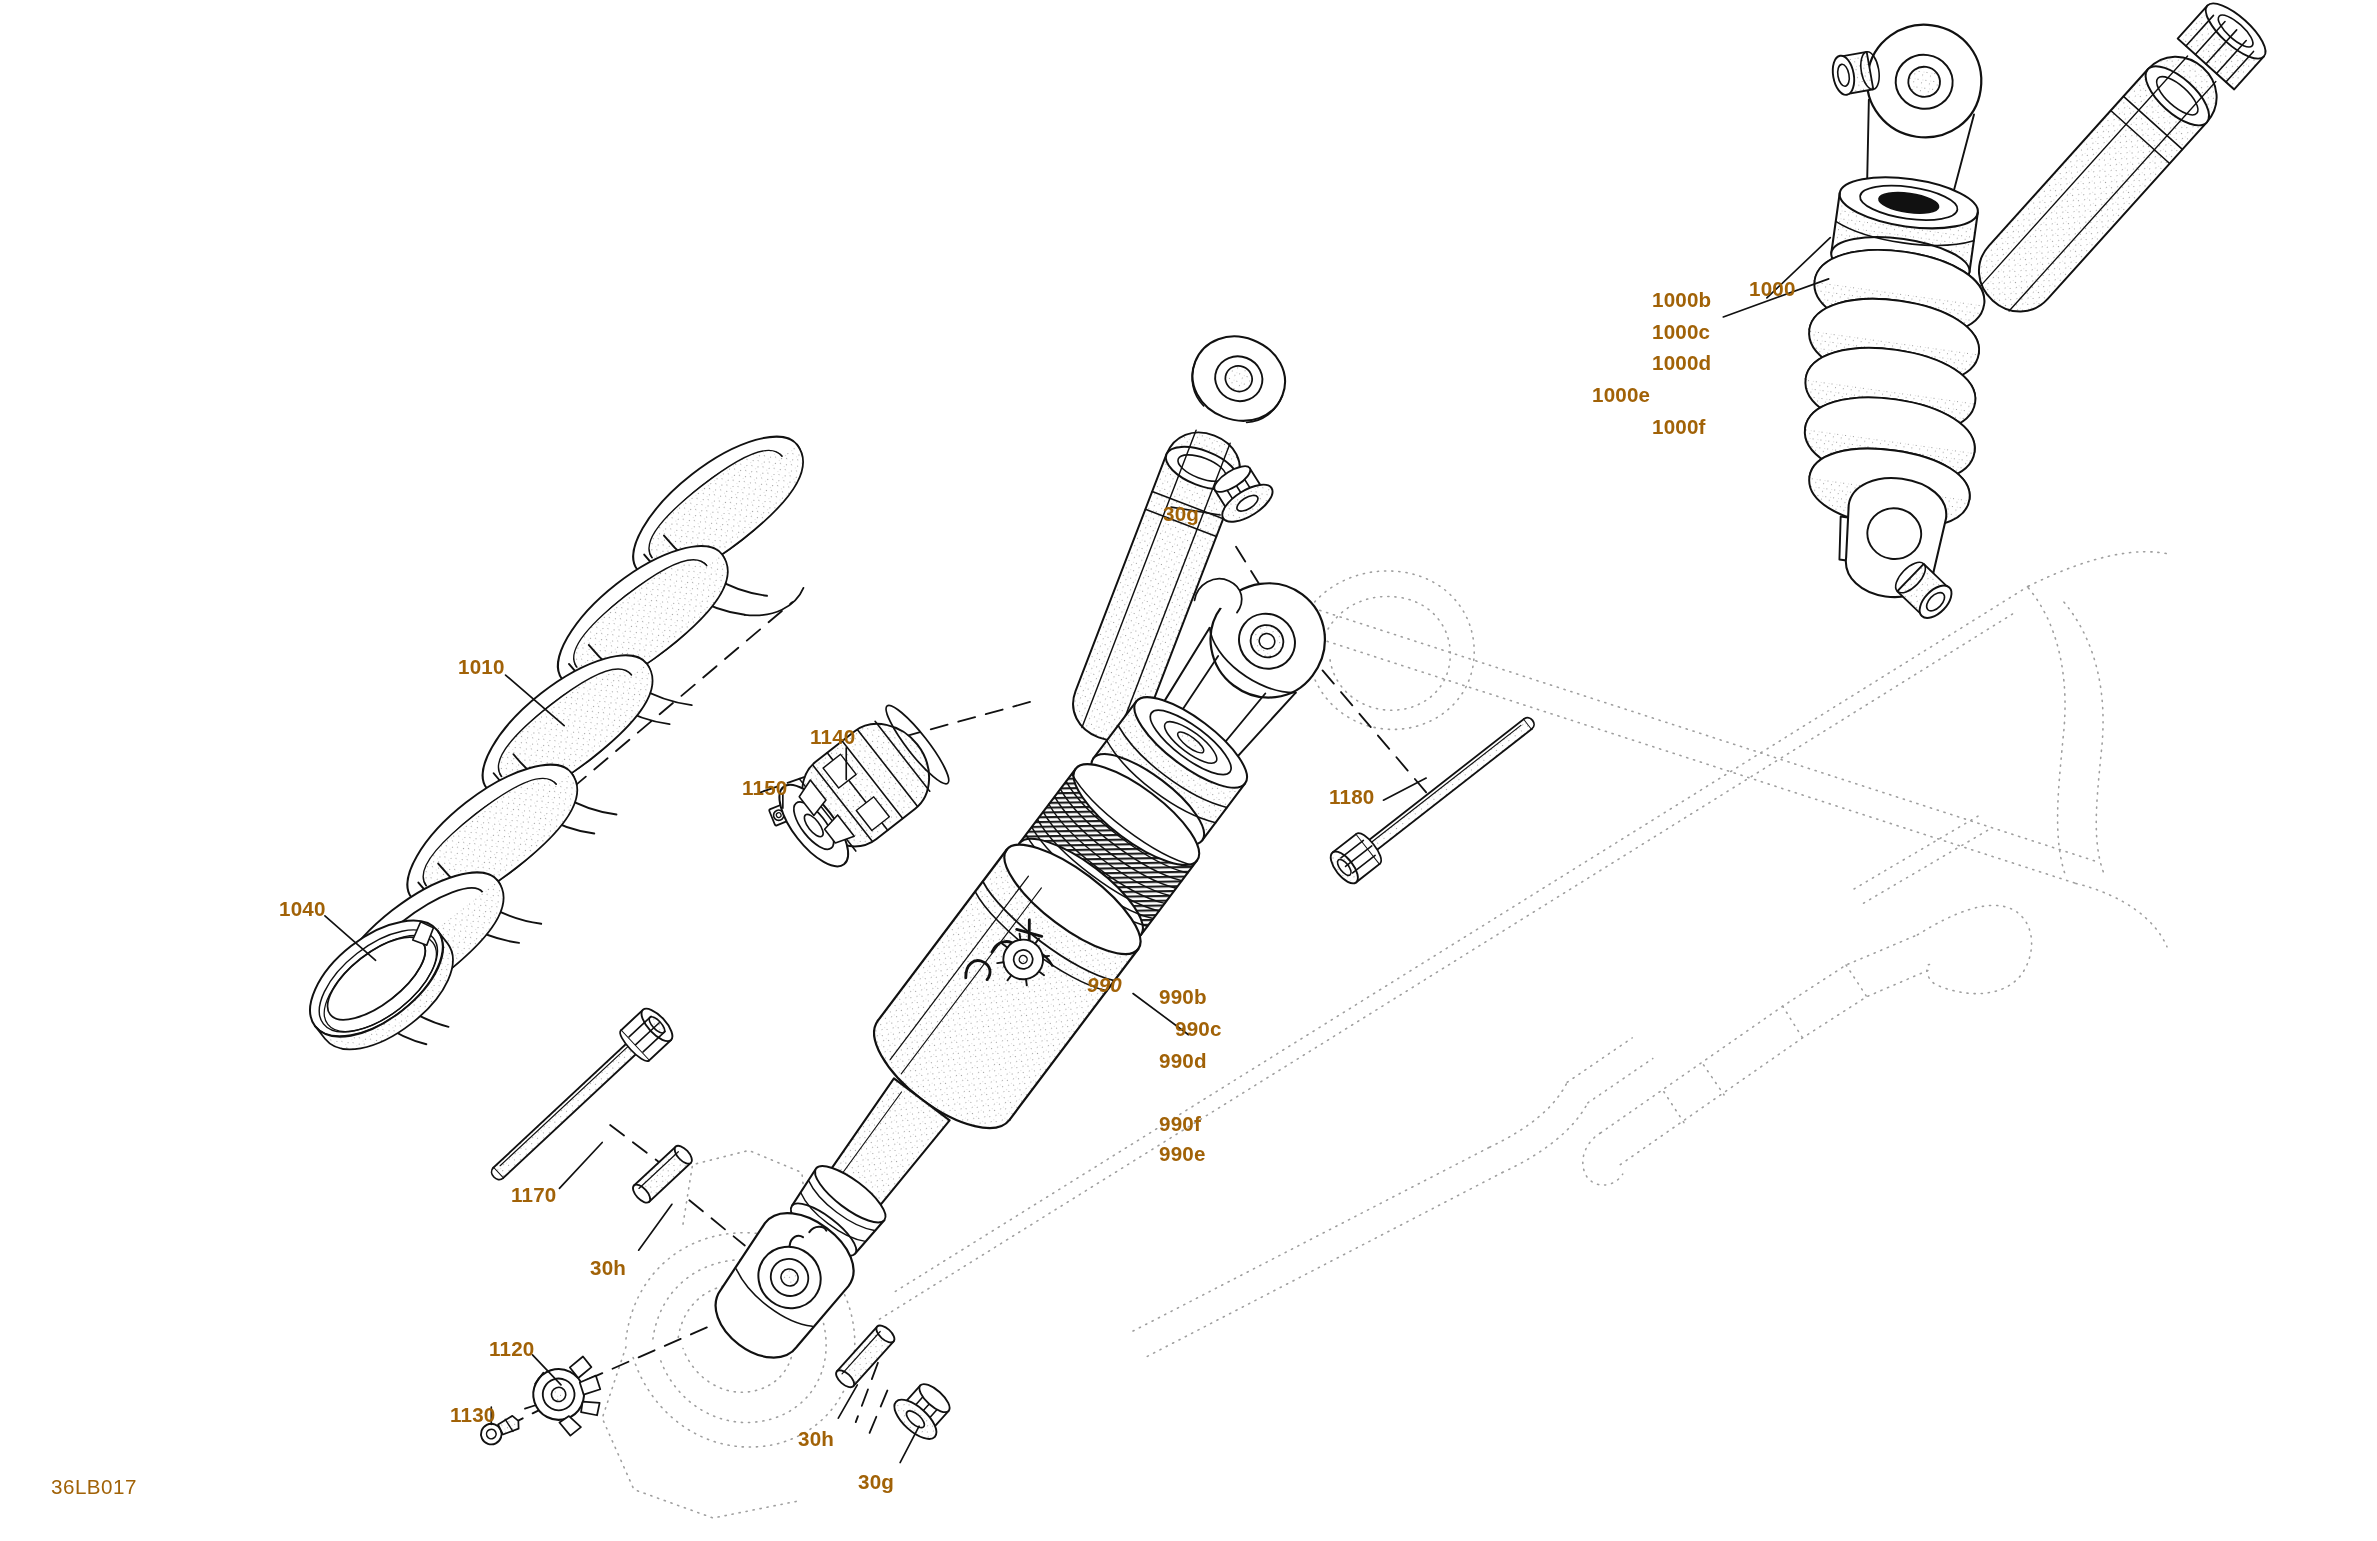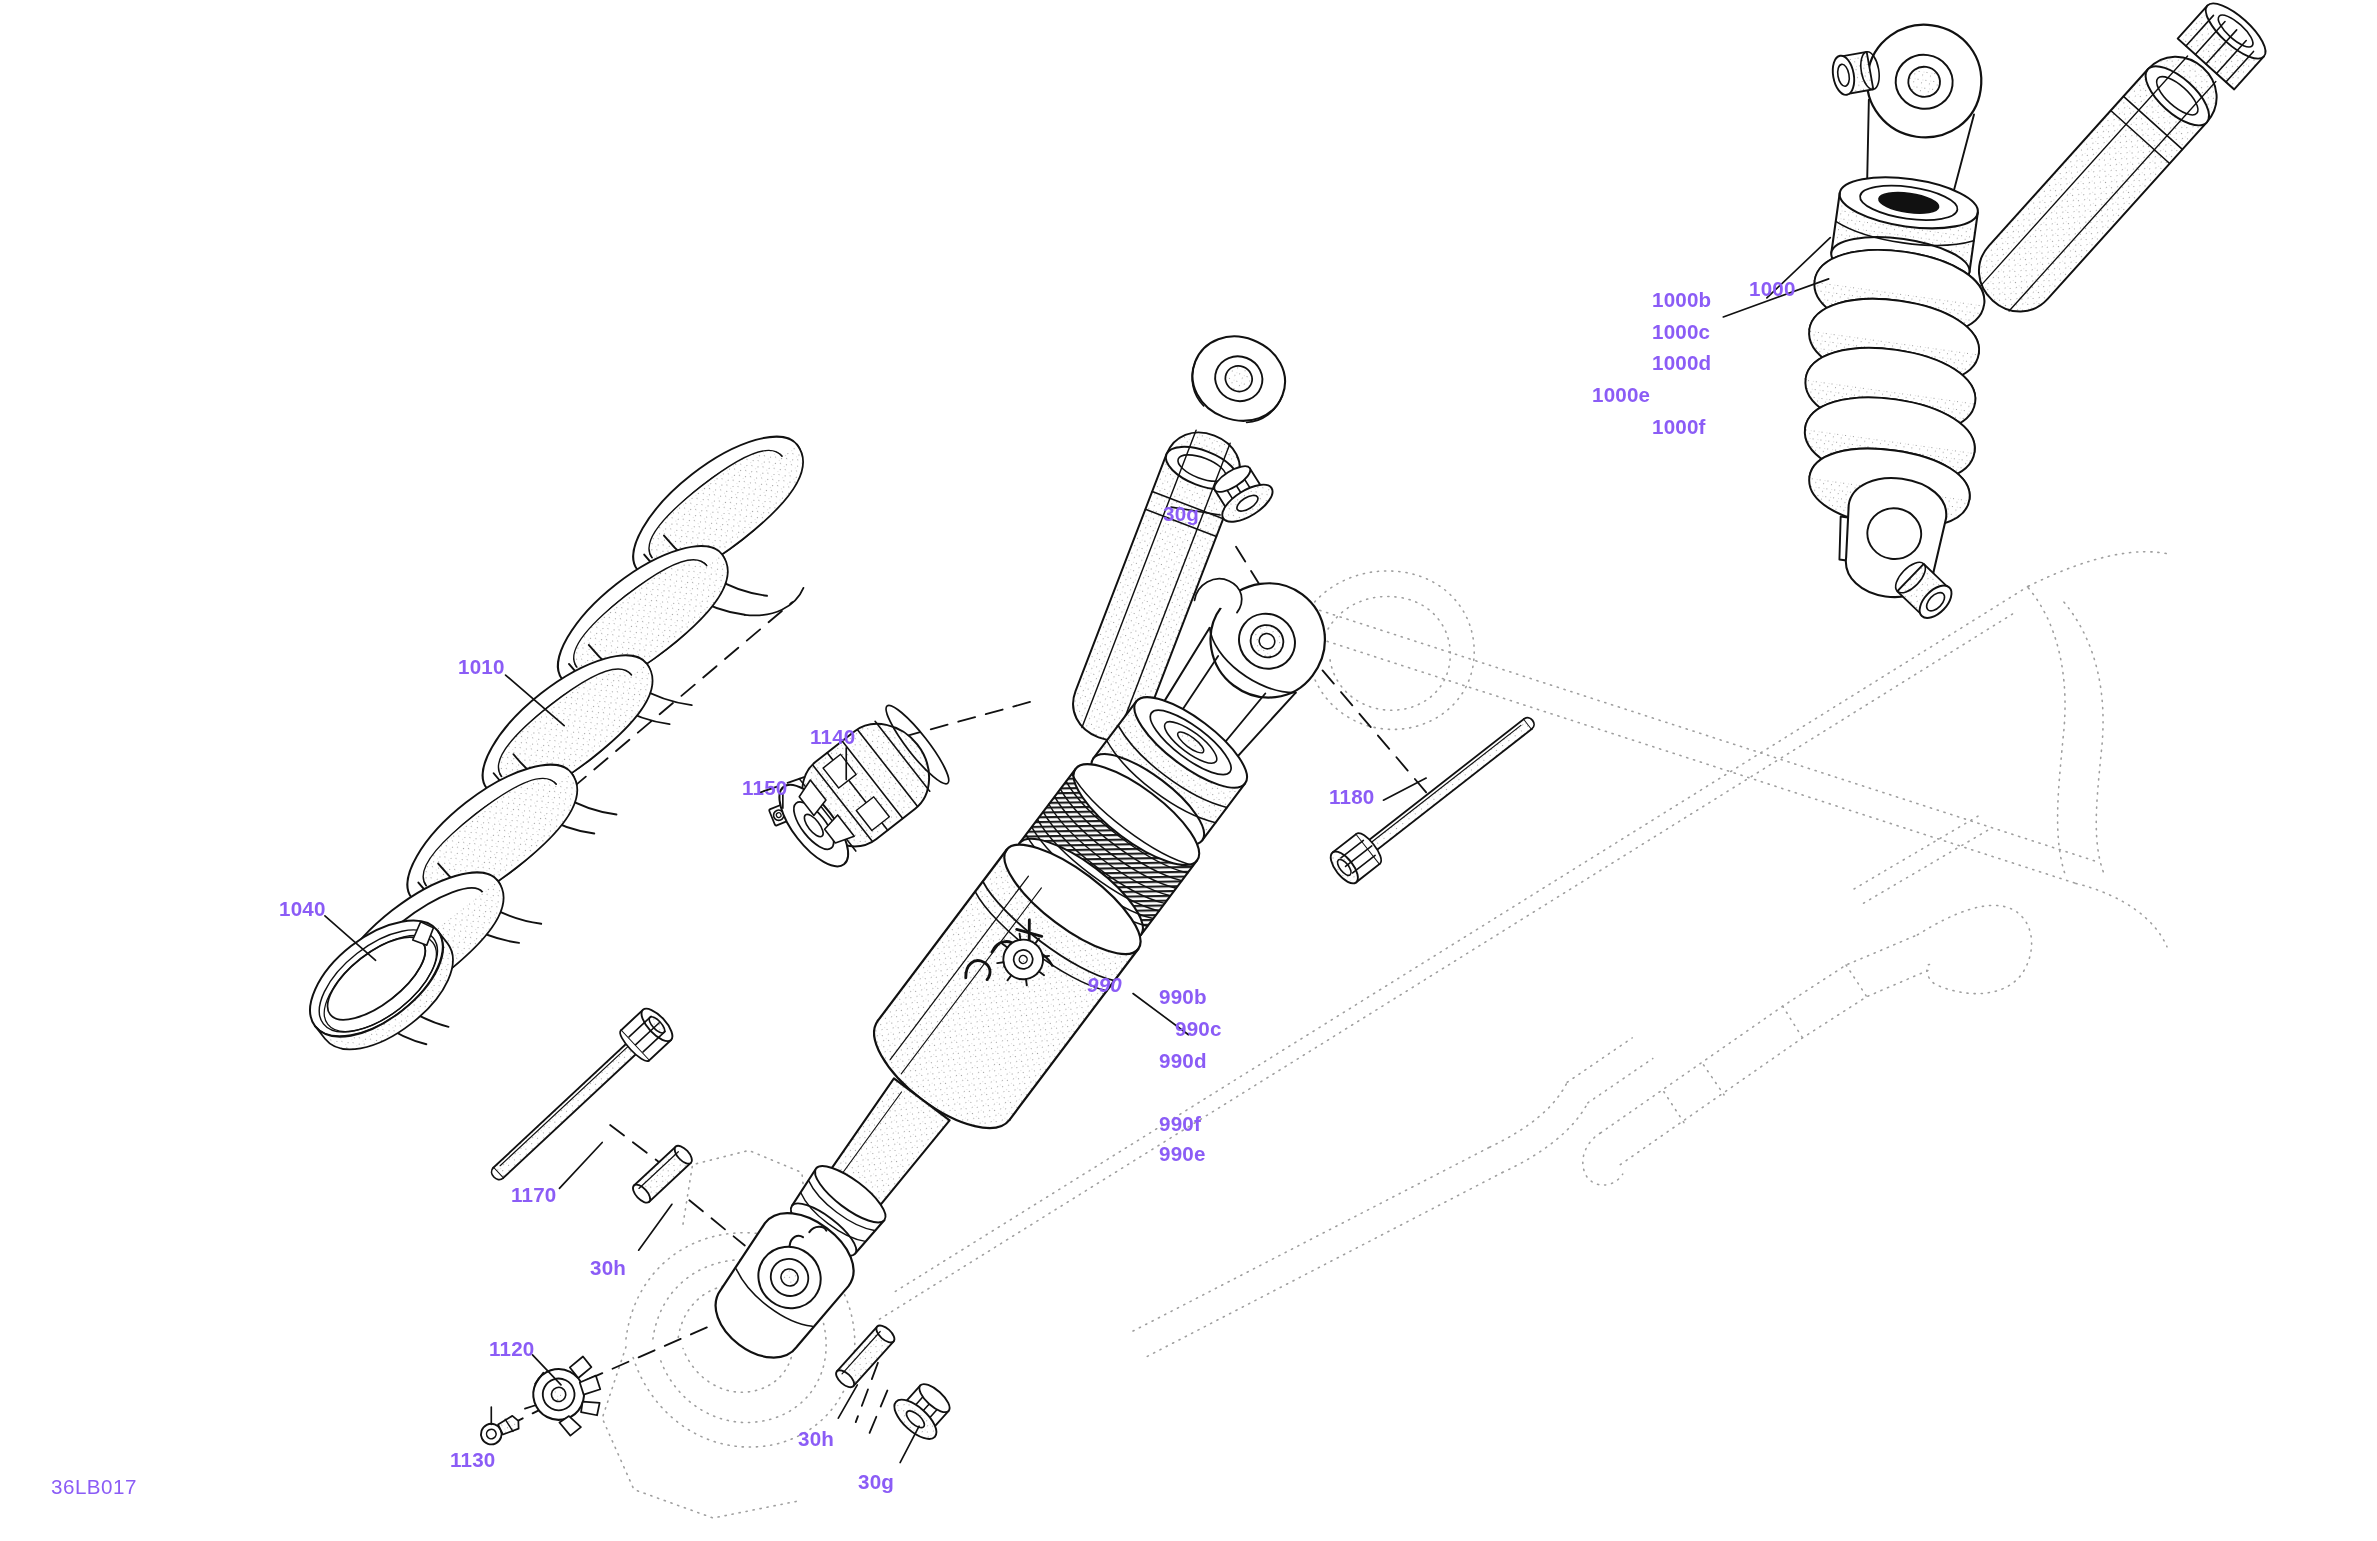--- a/index.html
+++ b/index.html
@@ -10,21 +10,21 @@
     -webkit-font-smoothing:antialiased;
   }
   #sheet{position:relative;width:2377px;height:1541px;background:#fff;}
   #art{position:absolute;left:0;top:0;width:2377px;height:1541px;}
 
   .lbl{
     position:absolute;
     font-family:"Liberation Sans","DejaVu Sans",sans-serif;
     font-size:20.6px;
     font-weight:600;
-    color:#8b5cf6;
+    color:#a16207;
     white-space:nowrap;
     letter-spacing:0.2px;
     line-height:1.0;
   }
   .lbl.sheetcode{font-weight:500;font-size:20.6px;letter-spacing:0.5px;}
 </style>
 </head>
 <body>
 
 <div id="sheet">
@@ -604,20 +604,20 @@
   <div class="lbl" style="left:1087px;top:975px;font-style:italic;">990</div>
   <div class="lbl" style="left:1159px;top:987px;">990b</div>
   <div class="lbl" style="left:1175px;top:1019px;">990c</div>
   <div class="lbl" style="left:1159px;top:1051px;">990d</div>
   <div class="lbl" style="left:1159px;top:1144px;">990e</div>
   <div class="lbl" style="left:1159px;top:1114px;">990f</div>
 
   <div class="lbl" style="left:511px;top:1185px;">1170</div>
   <div class="lbl" style="left:590px;top:1258px;">30h</div>
   <div class="lbl" style="left:489px;top:1339px;">1120</div>
-  <div class="lbl" style="left:450px;top:1450px;text-align:right;">1130</div>
+  <div class="lbl" style="left:450px;top:1405px;text-align:right;">1130</div>
   <div class="lbl" style="left:798px;top:1429px;">30h</div>
   <div class="lbl" style="left:858px;top:1472px;">30g</div>
 
   <div class="lbl sheetcode" style="left:51px;top:1477px;">36LB017</div>
 
 </div>
 
 
 </body></html>

